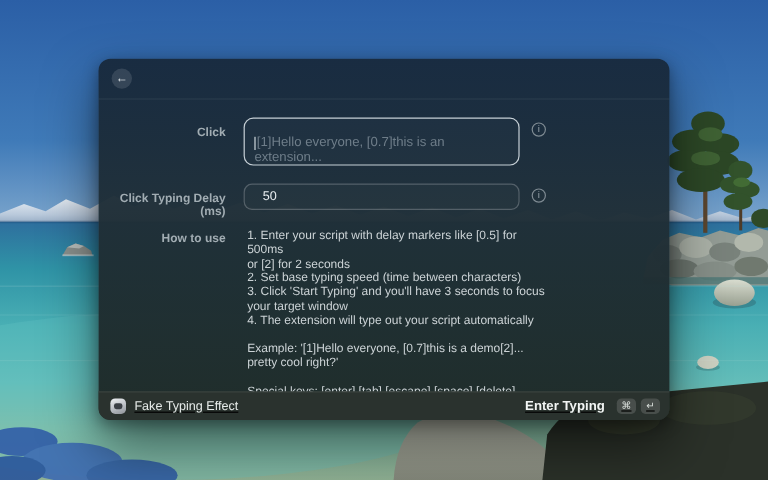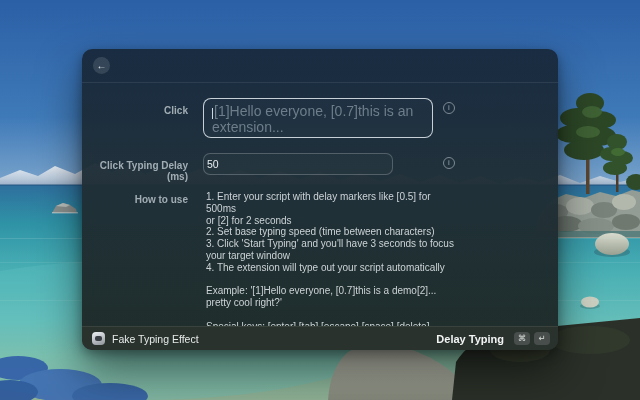--- a/index.html
+++ b/index.html
@@ -16,38 +16,38 @@
   .back-btn { position:absolute; left:11px; top:8px; width:17px; height:17px; border-radius:50%;
               background:rgba(255,255,255,0.12); border:none; color:#e8edef; font-size:10px; line-height:1;
               display:flex; align-items:center; justify-content:center; padding:0; cursor:pointer; font-family:inherit; }
 
   .lbl { position:absolute; left:0; width:106px; text-align:right; font-size:10px; font-weight:600; color:#a2adb3; }
   .lbl-script { top:56px; }
   .lbl-delay  { top:111px; }
   .lbl-how    { top:145px;text-align:right; }
 
   .textarea { position:absolute; left:121px; top:49px; width:230px; height:40px; box-sizing:border-box;
-              border:1px solid rgba(228,236,241,0.85); border-radius:8px; padding:4px 8px;
-              font-size:14px; color:#6e7d89; cursor:text; background:rgba(255,255,255,0.015); }
+              border:1px solid rgba(228,236,241,0.85); border-radius:8px; padding:14px 8px;
+              font-size:11px; color:#6e7d89; cursor:text; background:rgba(255,255,255,0.015); }
   .caret { display:inline-block; width:1px; height:11px; background:#cdd7dd; vertical-align:text-bottom; margin-right:1px; }
 
-  .input-delay { position:absolute; left:121px; top:104px; width:190px; height:22px; box-sizing:border-box;
+  .input-delay { position:absolute; left:121px; top:104px; width:230px; height:22px; box-sizing:border-box;
                  background:rgba(255,255,255,0.02); border:1px solid rgba(255,255,255,0.22); border-radius:7px;
-                 color:#e9eef0; font-size:10.5px; padding:0 3px; font-family:inherit; outline:none; }
+                 color:#e9eef0; font-size:10.5px; padding:0 15px; font-family:inherit; outline:none; }
 
   .info { position:absolute; left:361px; width:12px; height:12px; box-sizing:border-box; border:1px solid #7e8a92;
           border-radius:50%; color:#97a3ab; font-size:8px; line-height:1; display:flex; align-items:center; justify-content:center; cursor:default; }
   .info-script { top:53px; }
   .info-delay  { top:108px; }
 
   .help { position:absolute; left:124px; top:142px; width:254px; font-size:10px; line-height:11.8px;
           color:#ccd3d6; white-space:pre-line; }
 
   .win-footer { position:absolute; left:0; right:0; bottom:0; height:23px; background:#2a322e;
-                border-top:1px solid rgba(255,255,255,0.08); display:flex; align-items:center; padding:0 8px 0 10px; }
+                border-top:1px solid rgba(255,255,255,0.08); display:flex; align-items:center; padding:0 8px 0 10px;text-decoration:underline; }
   .app-icon { width:13px; height:13px; border-radius:4px; background:linear-gradient(160deg,#f0f2f4,#b9bec4 55%,#8d9298);
               position:relative; margin-right:7px; flex:0 0 auto; }
   .app-icon::after { content:""; position:absolute; left:3px; top:4px; width:7px; height:5px; border-radius:2px; background:#3a3f45; }
   .app-name { font-size:10.5px; color:#e6ebe9; }
   .footer-right { margin-left:auto; display:flex; align-items:center; gap:4px; }
   .action-label { font-size:11px; font-weight:700; color:#f2f5f4; margin-right:6px; cursor:pointer; }
   .keycap { width:16px; height:13px; border-radius:4px; background:rgba(255,255,255,0.14); color:#d9dfdb;
             font-size:8.5px; line-height:1; display:flex; align-items:center; justify-content:center; }
 </style>
 </head>
@@ -184,21 +184,21 @@
 Example: '[1]Hello everyone, [0.7]this is a demo[2]...
 pretty cool right?'
 
 Special keys: [enter] [tab] [escape] [space] [delete]
 Modifiers: [cmd+a] [ctrl+c] [alt+tab] [shift+tab]</div>
 
     <div class="win-footer">
       <div class="app-icon"></div>
       <div class="app-name">Fake Typing Effect</div>
       <div class="footer-right">
-        <span class="action-label">Delay Typing</span>
+        <span class="action-label">Enter Typing</span>
         <span class="keycap">
             <span>⌘</span>
           </span>
         <span class="keycap">
             <span>↵</span>
           </span>
       </div>
     </div>
 
   </div>

